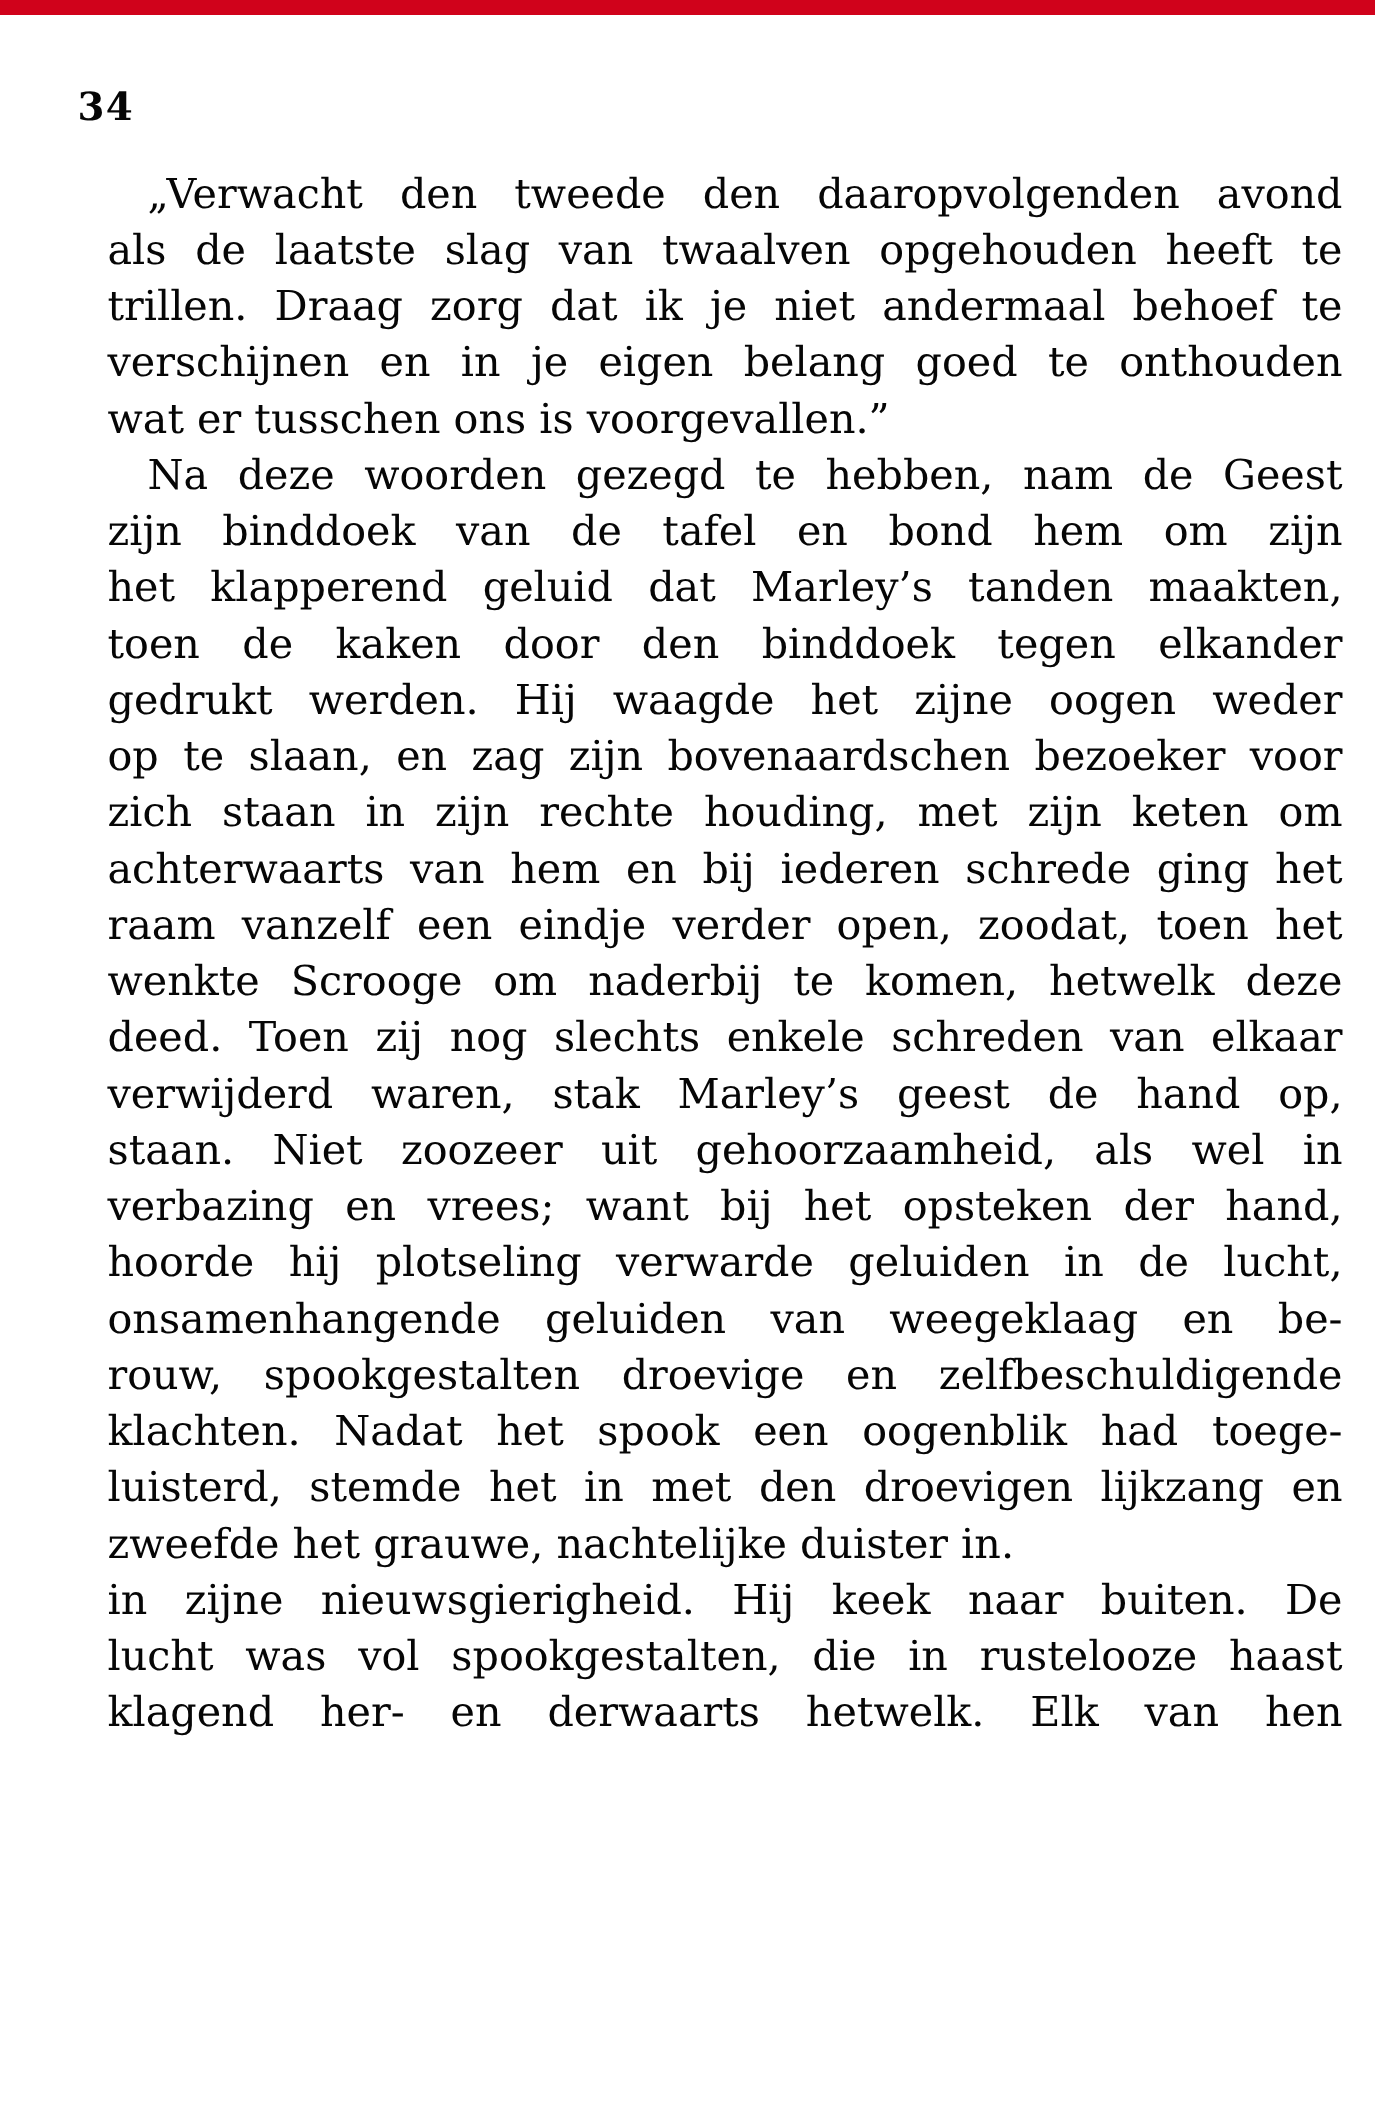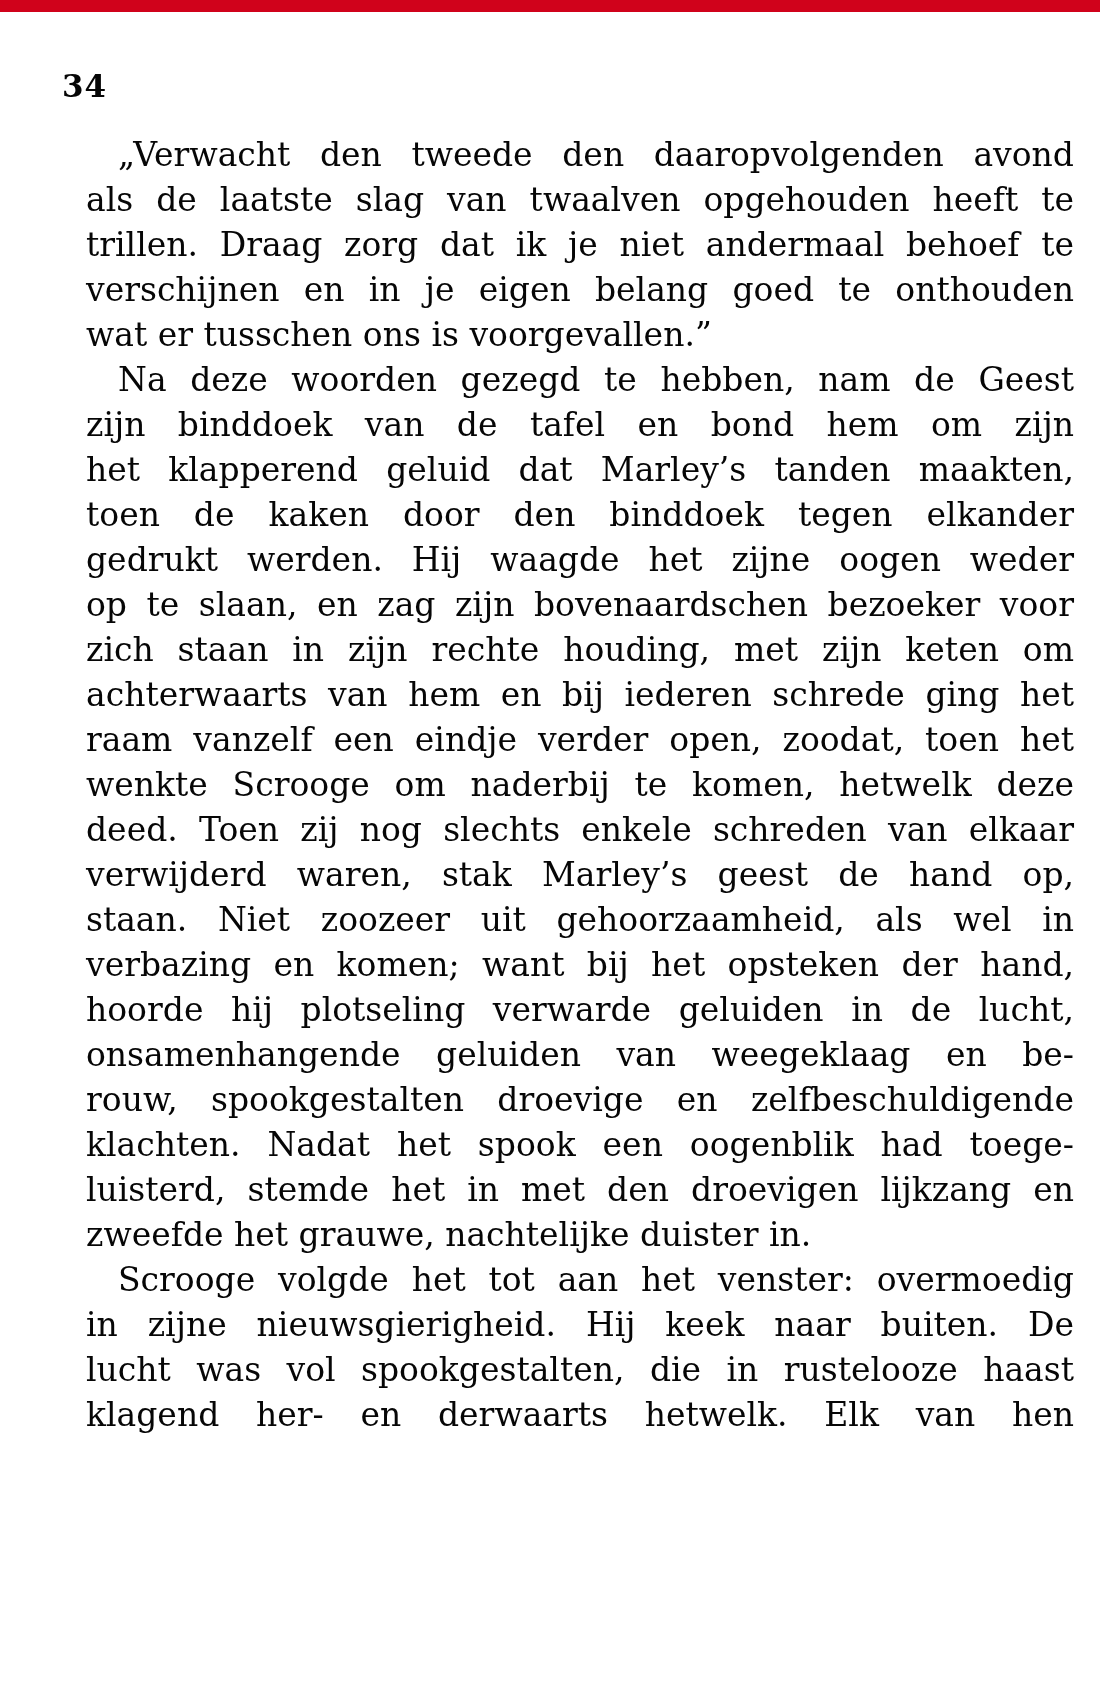--- a/index.html
+++ b/index.html
@@ -76,25 +76,24 @@
     <div class="line">toen de kaken door den binddoek tegen elkander</div>
     <div class="line">gedrukt werden. Hij waagde het zijne oogen weder</div>
     <div class="line">op te slaan, en zag zijn bovenaardschen bezoeker voor</div>
     <div class="line">zich staan in zijn rechte houding, met zijn keten om</div>
     <div class="line">achterwaarts van hem en bij iederen schrede ging het</div>
     <div class="line">raam vanzelf een eindje verder open, zoodat, toen het</div>
     <div class="line">wenkte Scrooge om naderbij te komen, hetwelk deze</div>
     <div class="line">deed. Toen zij nog slechts enkele schreden van elkaar</div>
     <div class="line">verwijderd waren, stak Marley’s geest de hand op,</div>
     <div class="line">staan. Niet zoozeer uit gehoorzaamheid, als wel in</div>
-    <div class="line">verbazing en komen; want bij het opsteken der hand,</div>
+    <div class="line">verbazing en vrees; want bij het opsteken der hand,</div>
     <div class="line">hoorde hij plotseling verwarde geluiden in de lucht,</div>
     <div class="line">onsamenhangende geluiden van weegeklaag en be-</div>
     <div class="line">rouw, spookgestalten droevige en zelfbeschuldigende</div>
     <div class="line">klachten. Nadat het spook een oogenblik had toege-</div>
     <div class="line">luisterd, stemde het in met den droevigen lijkzang en</div>
     <div class="line para-end">zweefde het grauwe, nachtelijke duister in.</div>
-    <div class="line indent">Scrooge volgde het tot aan het venster: overmoedig</div>
     <div class="line">in zijne nieuwsgierigheid. Hij keek naar buiten. De</div>
     <div class="line">lucht was vol spookgestalten, die in rustelooze haast</div>
     <div class="line">klagend her- en derwaarts hetwelk. Elk van hen</div>
   </div>
 </div>
 
 </body></html>

